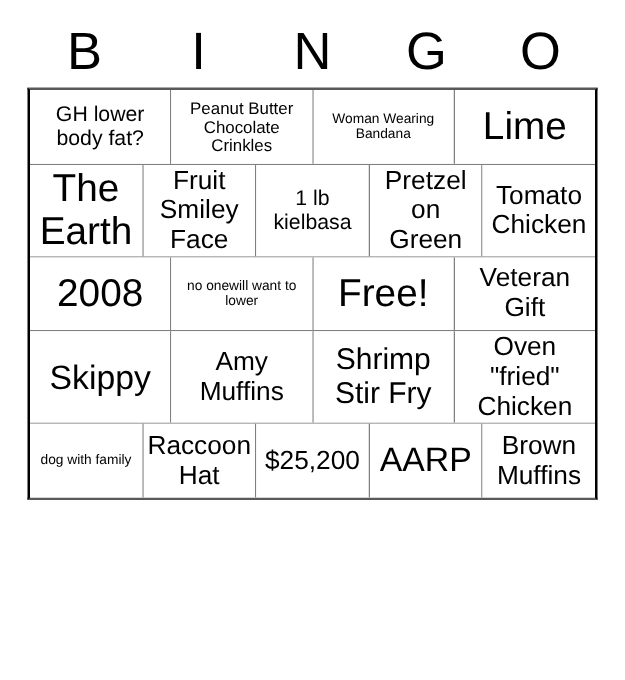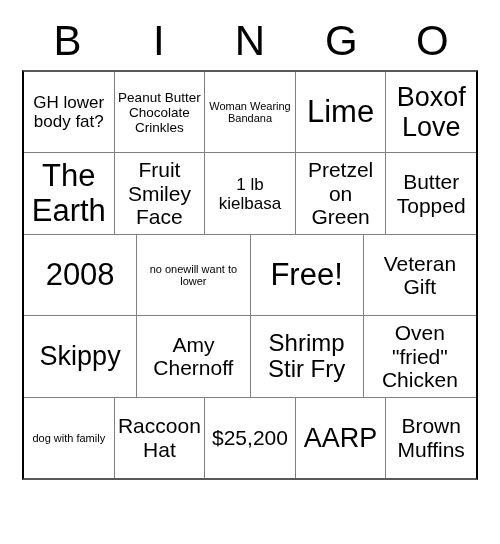--- a/index.html
+++ b/index.html
@@ -32,21 +32,21 @@
     align-items: center;
     justify-content: center;
     font-size: 42px;
     font-weight: normal;
     line-height: 1;
     color: #000000;
     letter-spacing: 0;
   }
   #bingo-grid {
     width: 456px;
-    height: 410px;
+    height: 330px;
     border-top: 2px solid #595959;
     border-left: 2px solid #000000;
     border-right: 2px solid #000000;
     border-bottom: 2px solid #595959;
     box-sizing: border-box;
     display: flex;
     flex-direction: column;
     background: #ffffff;
   }
   .bingo-row {
@@ -96,41 +96,40 @@
     <div class="header-letter">O</div>
   </div>
 
   <div id="bingo-grid">
 
     <div class="bingo-row">
       <div class="bingo-cell fs-sm">GH lower body fat?</div>
       <div class="bingo-cell fs-xxs">Peanut Butter Chocolate Crinkles</div>
       <div class="bingo-cell fs-xs">Woman Wearing Bandana</div>
       <div class="bingo-cell fs-xxl">Lime</div>
-      <div class="bingo-cell fs-xl">Boxof Love</div>
     </div>
 
     <div class="bingo-row">
       <div class="bingo-cell fs-xxl">The Earth</div>
       <div class="bingo-cell fs-md">Fruit Smiley Face</div>
       <div class="bingo-cell fs-sm">1 lb kielbasa</div>
       <div class="bingo-cell fs-md">Pretzel on Green</div>
-      <div class="bingo-cell fs-md">Butter Topped</div>
+      <div class="bingo-cell fs-md">Tomato Chicken</div>
     </div>
 
     <div class="bingo-row">
       <div class="bingo-cell fs-xxl">2008</div>
       <div class="bingo-cell fs-xs">no onewill want to lower</div>
       <div class="bingo-cell fs-xxl">Free!</div>
       <div class="bingo-cell fs-md">Veteran Gift</div>
     </div>
 
     <div class="bingo-row">
       <div class="bingo-cell fs-xl">Skippy</div>
-      <div class="bingo-cell fs-md">Amy Chernoff</div>
+      <div class="bingo-cell fs-md">Amy Muffins</div>
       <div class="bingo-cell fs-lg">Shrimp Stir Fry</div>
       <div class="bingo-cell fs-md">Oven "fried" Chicken</div>
     </div>
 
     <div class="bingo-row">
       <div class="bingo-cell fs-xs">dog with family</div>
       <div class="bingo-cell fs-md">Raccoon Hat</div>
       <div class="bingo-cell fs-md">$25,200</div>
       <div class="bingo-cell fs-xl">AARP</div>
       <div class="bingo-cell fs-md">Brown Muffins</div>

